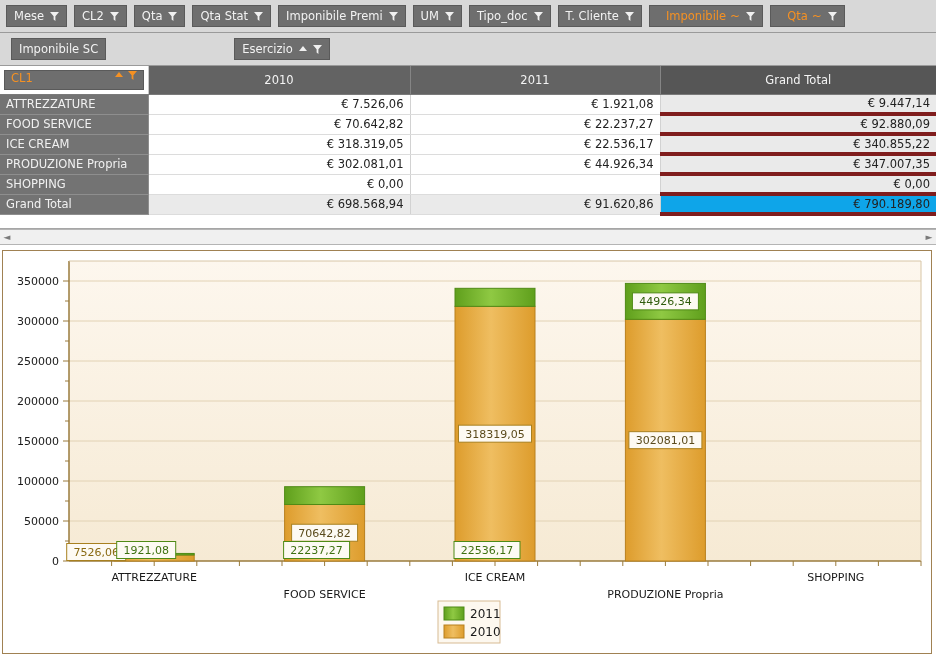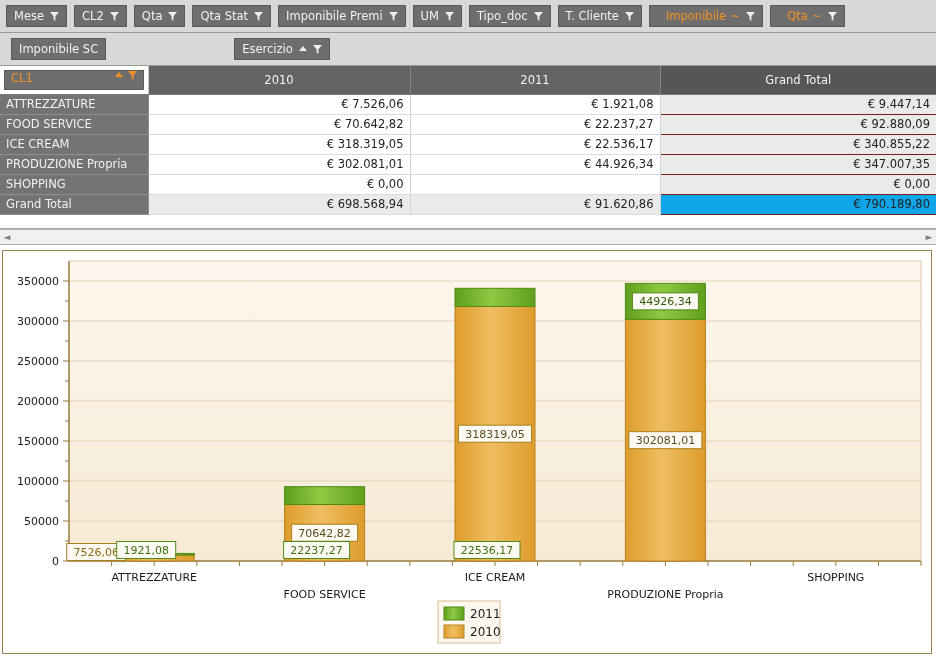--- a/index.html
+++ b/index.html
@@ -110,21 +110,21 @@
     color: #222;
     text-align: right;
     border-bottom: 1px solid #dcdcdc;
     border-right: 1px solid #d2d2d2;
     padding-left: 36px;
   }
   table.pv tbody td.gt {
     background: #eaeaea;
     color: #222;
     text-align: right;
-    border-bottom: 1px solid #7f1d1d;
+    border-bottom: 4px solid #7f1d1d;
     border-right: none;
   }
   table.pv tbody tr.total td.val { background:#eaeaea;margin-left:16px; }
   table.pv tbody tr.total td.gt  { background:#0ea5e9; }
 
   
   #hscroll {
     position:absolute; left:0; top:229px; width:936px; height:16px;
     box-sizing:border-box;
     background:#f0f0f0;

